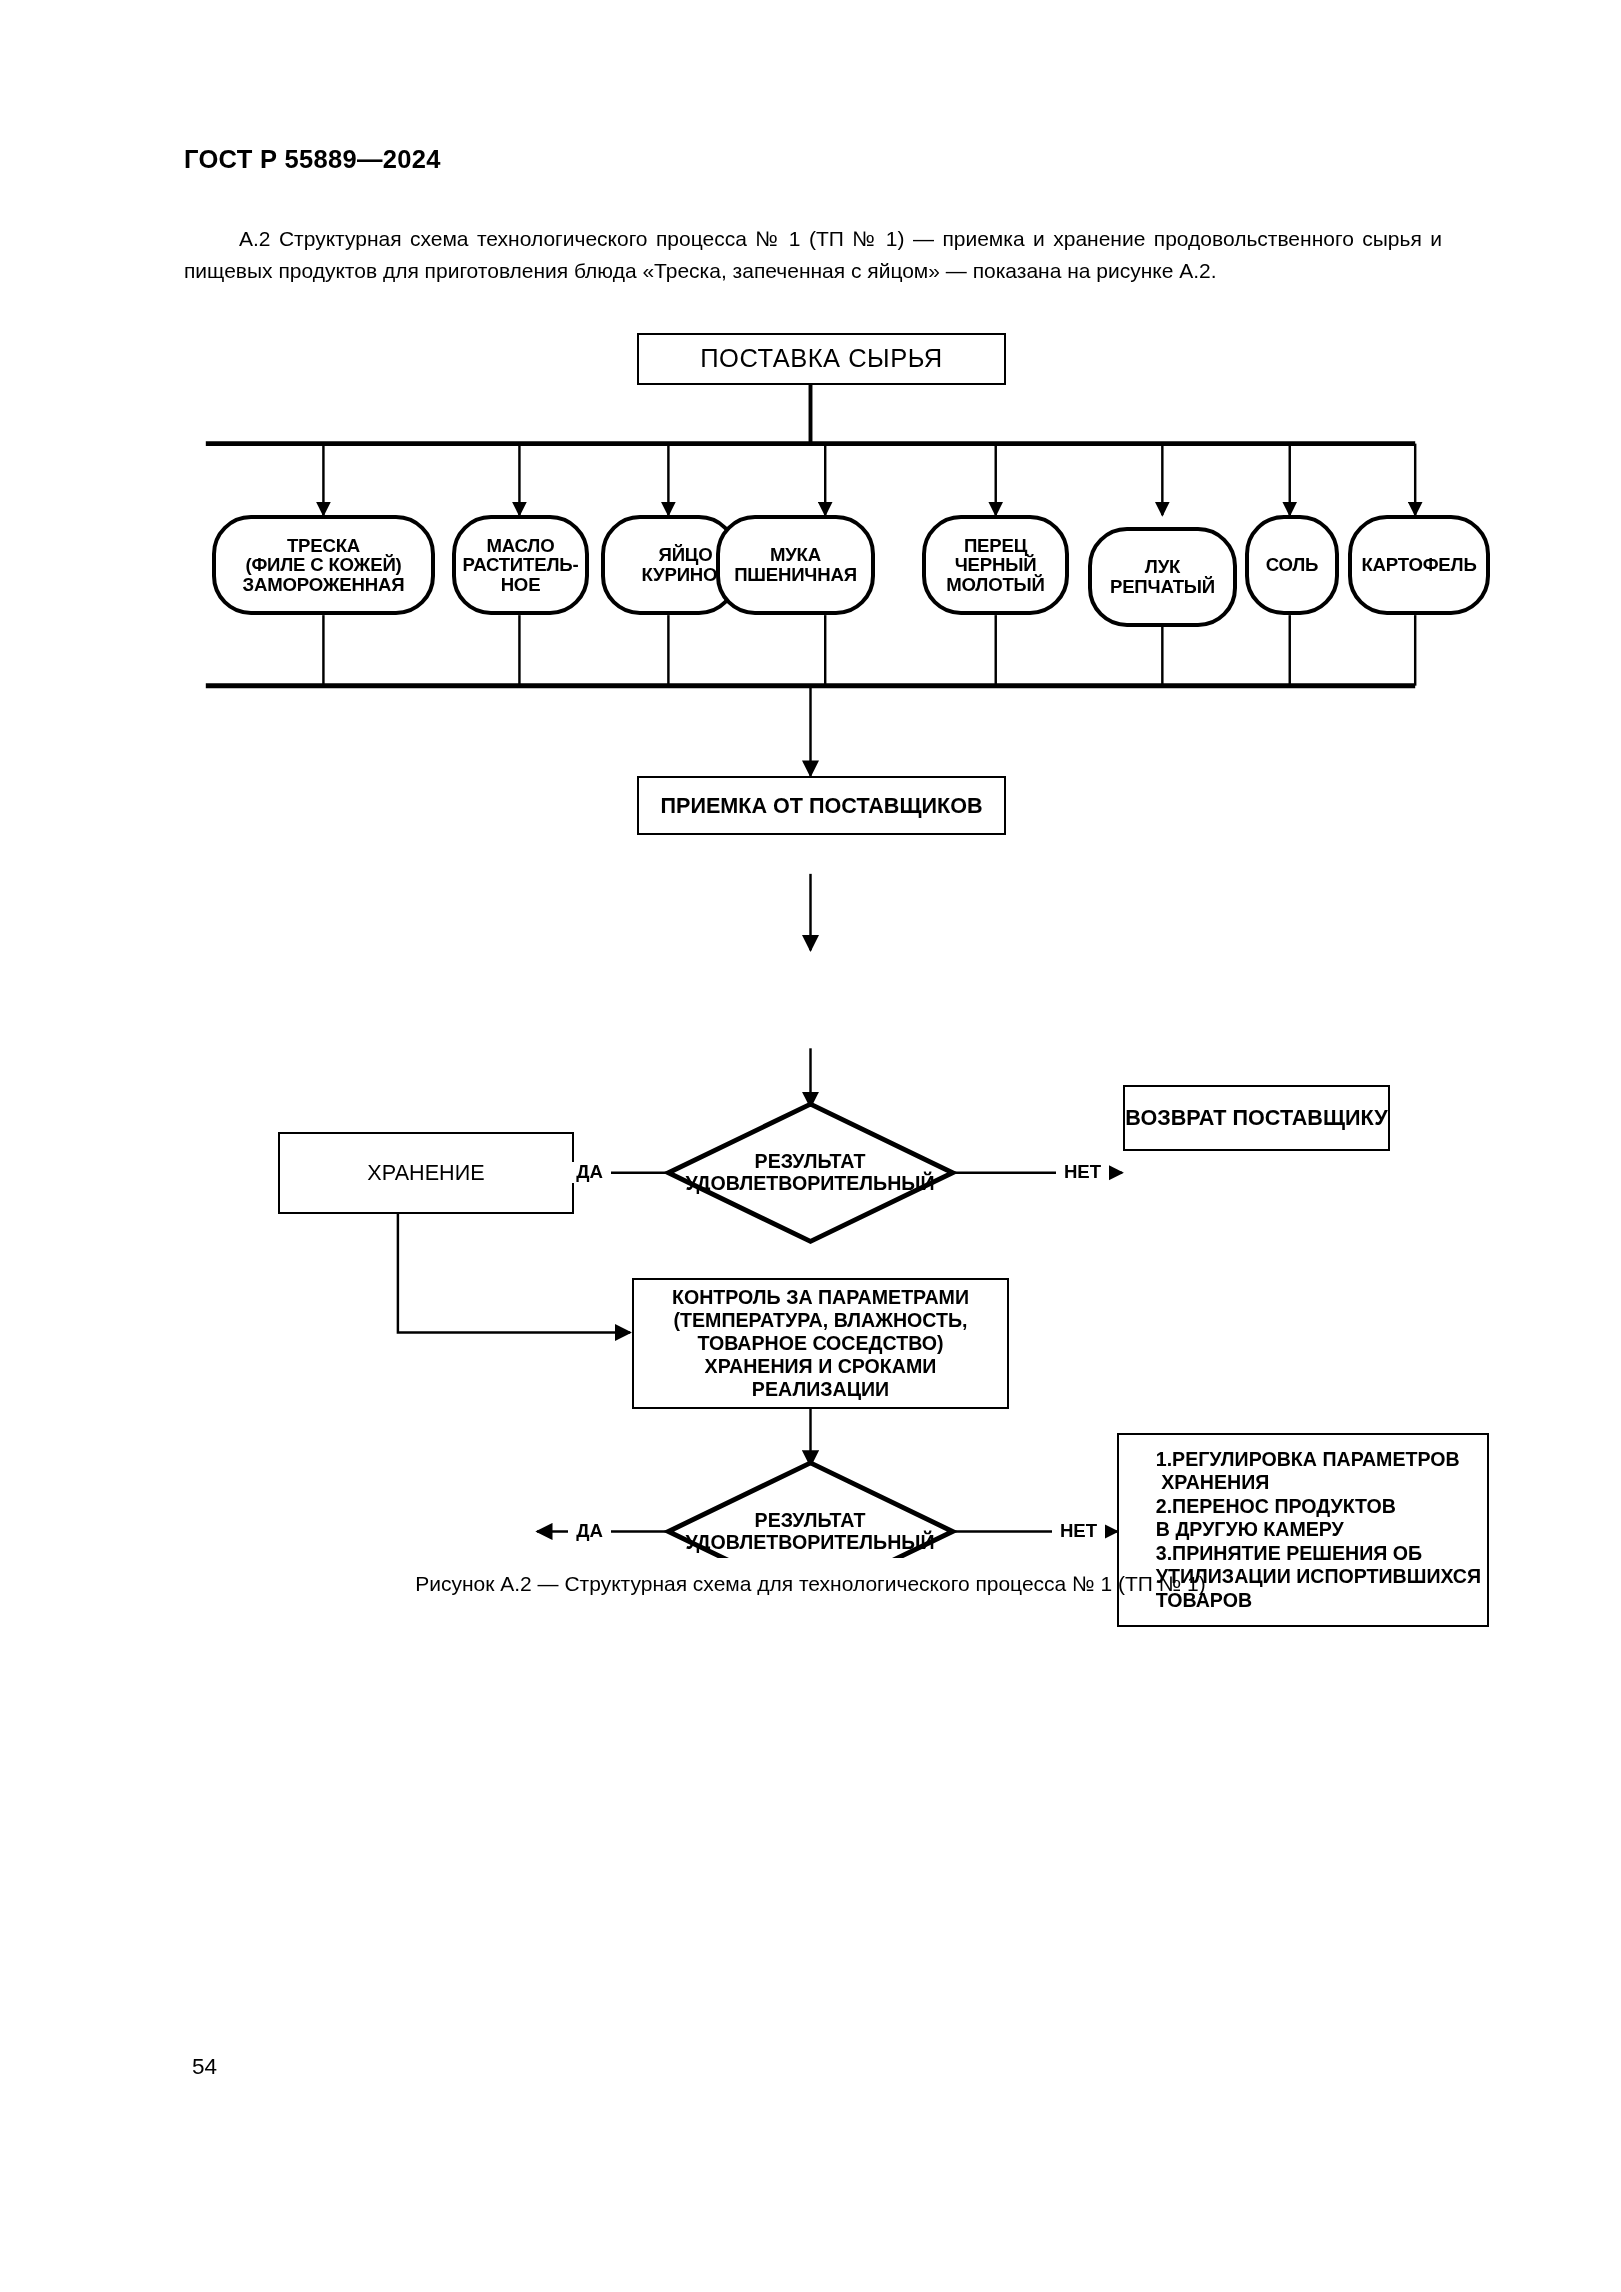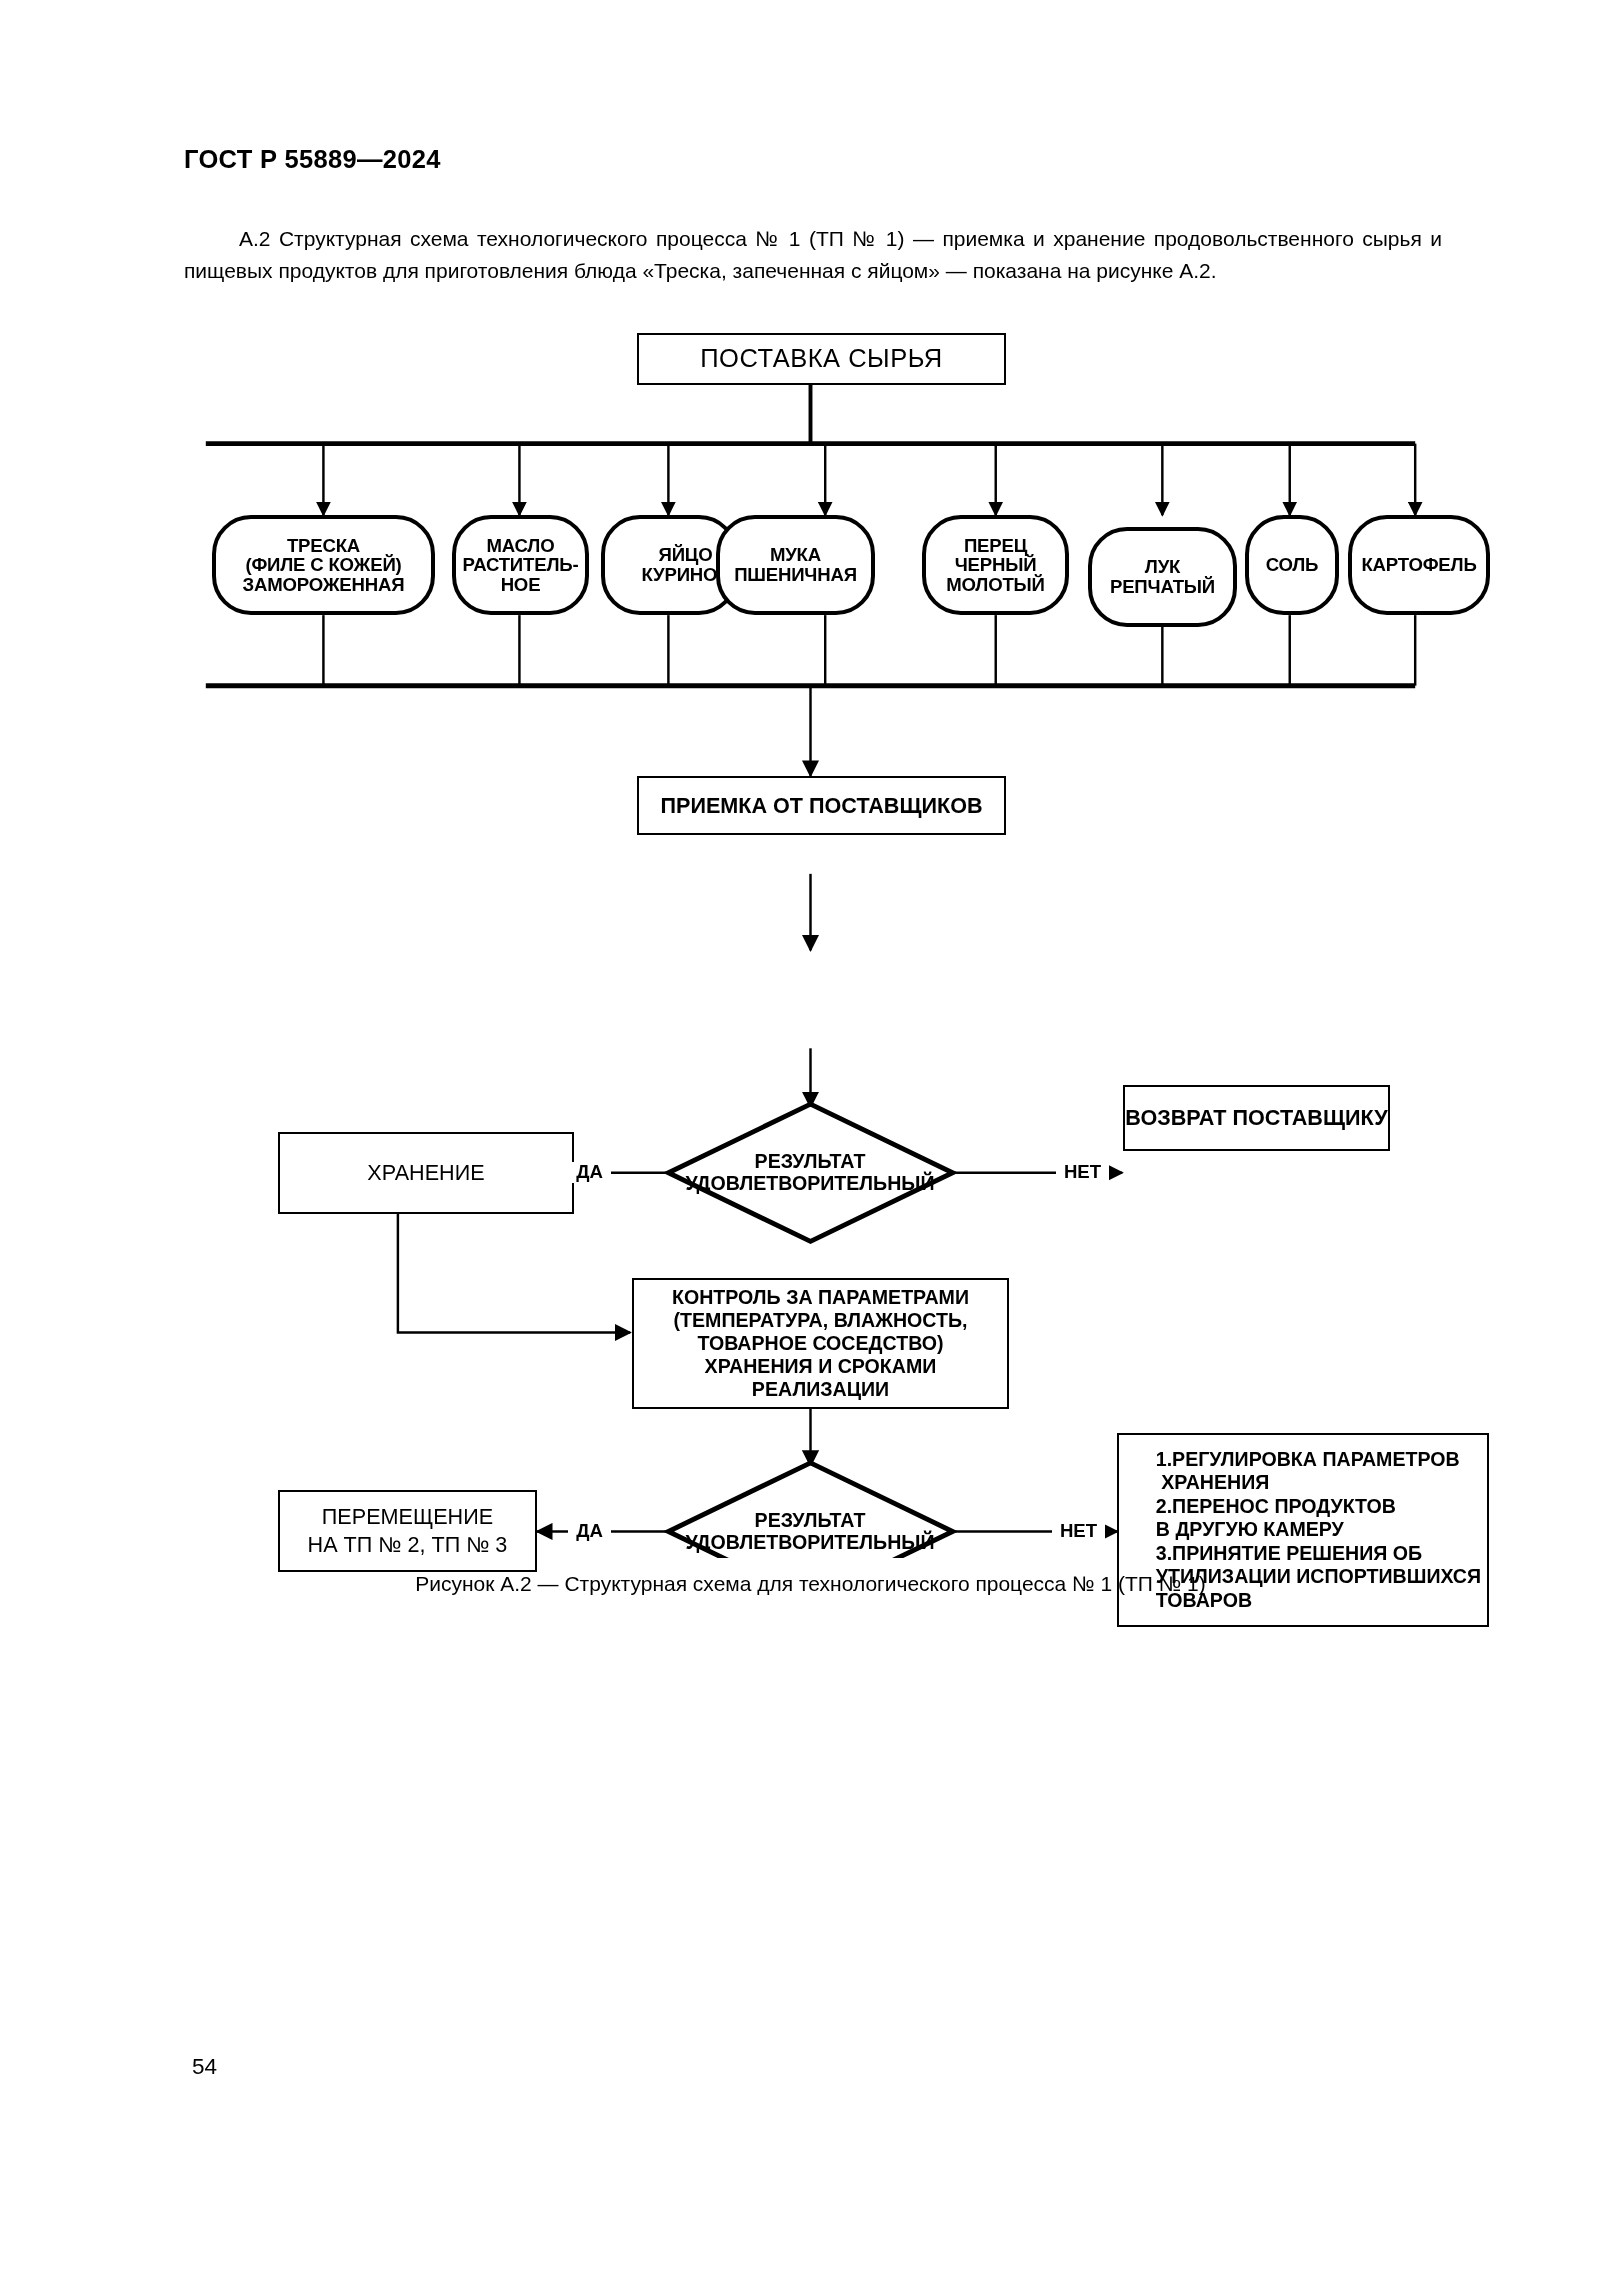--- a/index.html
+++ b/index.html
@@ -254,23 +254,20 @@
 
     <div class="node rect n-params" style="left:632px; top:955px; width:377px; height:131px;">
       <span class="node-text">КОНТРОЛЬ ЗА ПАРАМЕТРАМИ<br>(ТЕМПЕРАТУРА, ВЛАЖНОСТЬ,<br>ТОВАРНОЕ СОСЕДСТВО)<br>ХРАНЕНИЯ И СРОКАМИ<br>РЕАЛИЗАЦИИ</span>
     </div>
 
     <div class="diamond-label" style="left:673px; top:1187px; width:274px;">
       <span>РЕЗУЛЬТАТ</span><br>
       <span>УДОВЛЕТВОРИТЕЛЬНЫЙ</span>
     </div>
 
-    <div class="node rect n-move" style="left:278px; top:1167px; width:259px; height:82px;">
-      <span class="node-text">ПЕРЕМЕЩЕНИЕ<br>НА ТП № 2, ТП № 3</span>
-    </div>
 
     <div class="node rect n-actions" style="left:1117px; top:1110px; width:372px; height:194px;">
       <span class="node-text">1.РЕГУЛИРОВКА ПАРАМЕТРОВ<br>&nbsp;ХРАНЕНИЯ<br>2.ПЕРЕНОС ПРОДУКТОВ<br>В ДРУГУЮ КАМЕРУ<br>3.ПРИНЯТИЕ РЕШЕНИЯ ОБ<br>УТИЛИЗАЦИИ ИСПОРТИВШИХСЯ<br>ТОВАРОВ</span>
     </div>
 
     <div class="edge-label" style="left:568px; top:839px; width:39px;">ДА</div>
     <div class="edge-label" style="left:1056px; top:839px; width:49px;">НЕТ</div>
     <div class="edge-label" style="left:568px; top:1198px; width:39px;">ДА</div>
     <div class="edge-label" style="left:1052px; top:1198px; width:49px;">НЕТ</div>
 

